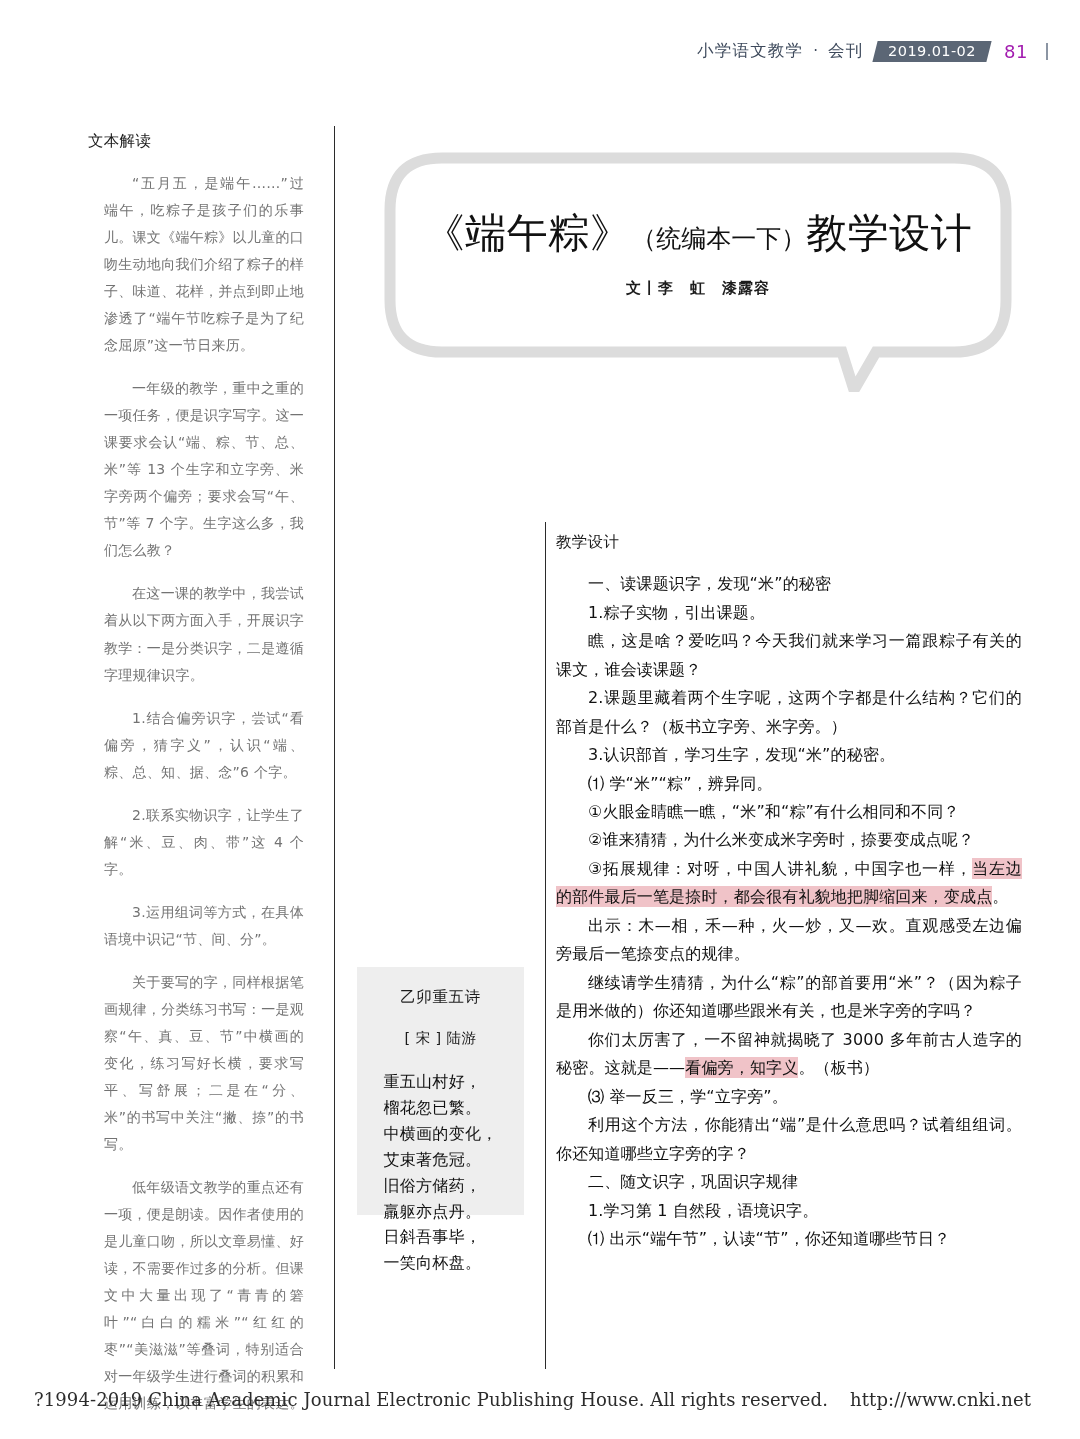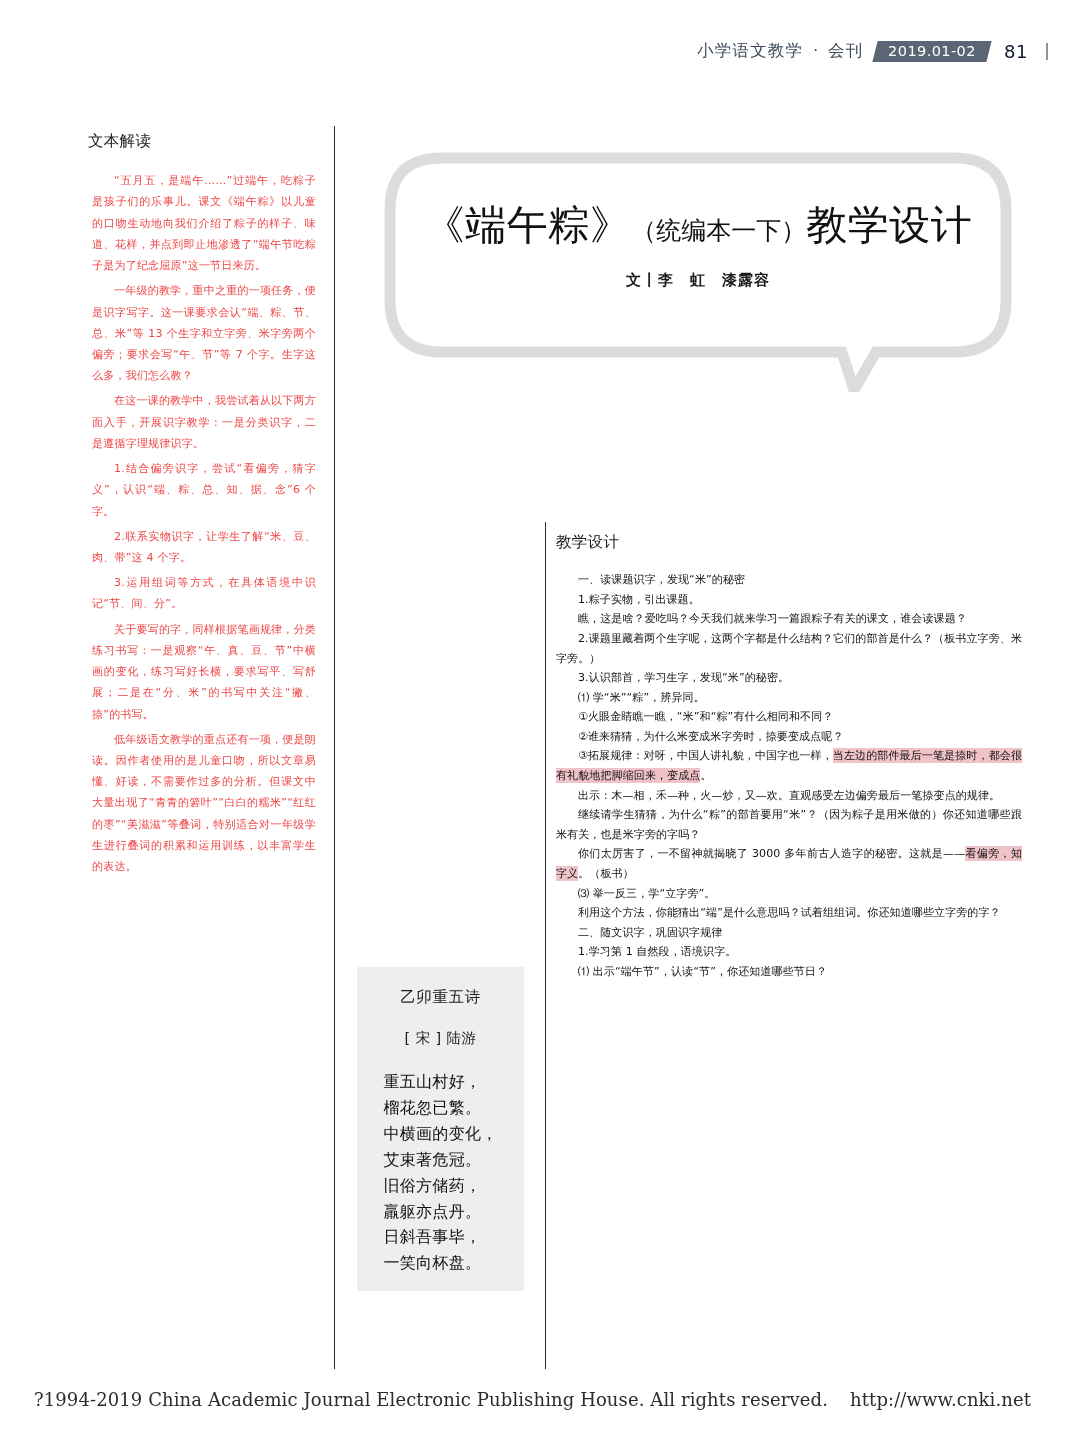--- a/index.html
+++ b/index.html
@@ -52,21 +52,21 @@
     font-size: 14.5px;
     font-family: "DejaVu Sans", "Liberation Sans", sans-serif;
     padding: 2px 13px 3px 13px;
     transform: skewX(-14deg);
     letter-spacing: 0.4px;
     margin: 0 3px;
   }
   .hdr-issue-badge > span { display: inline-block; transform: skewX(14deg); }
   .hdr-page {
     font-size: 18px;
-    color: #0f172a;
+    color: #a21caf;
     margin-left: 3px;
     letter-spacing: 0.5px;
   }
   .hdr-bar {
     display: inline-block;
     width: 2px;
     height: 17px;
     background: #8b95a3;
     margin-left: 9px;
   }
@@ -88,43 +88,43 @@
     width: 232px;
   }
   .sec-label {
     font-size: 15.5px;
     color: #1b1b1b;
     line-height: 1.5;
     margin-bottom: 17px;
     letter-spacing: 0.3px;
   }
   .col-left p {
-    margin: 4px;
-    font-size: 11px;
+    margin: 16px;
+    font-size: 14px;
     line-height: 1.93;
-    color: #ef4444;
+    color: #737373;
     text-align: justify;
     text-justify: inter-ideograph;
     text-indent: 2em;
     letter-spacing: 0.02em;
   }
 
   
   .bubble-wrap {
     position: absolute;
     left: 384px;
     top: 152px;
     width: 628px;
     height: 240px;
   }
   .bubble-svg { position: absolute; left: 0; top: 0; }
   .bubble-content {
     position: absolute;
     left: 0;
-    top: 46px;
+    top: 54px;
     width: 628px;
     text-align: center;
   }
   .bubble-title {
     font-family: "DejaVu Serif", "Liberation Serif", serif;
     font-size: 41px;
     color: #111111;
     white-space: nowrap;
     letter-spacing: 0.5px;
   }
@@ -137,21 +137,21 @@
     letter-spacing: 1px;
     font-weight: bold;
   }
 
   
   .poem-box {
     position: absolute;
     left: 357px;
     top: 967px;
     width: 167px;
-    height: 324px;
+    height: 248px;
     background: #eeeeee;
     text-align: center;
     box-sizing: border-box;
     padding-top: 20px;
   }
   .poem-title {
     font-size: 15.5px;
     color: #1b1b1b;
     letter-spacing: 0.6px;
     margin-bottom: 21px;
@@ -177,21 +177,21 @@
   
   .col-right {
     position: absolute;
     left: 556px;
     top: 531px;
     width: 466px;
   }
   .col-right .sec-label { margin-bottom: 16px; }
   .col-right p {
     margin: 0;
-    font-size: 11px;
+    font-size: 16px;
     line-height: 1.78;
     color: #111111;
     text-align: justify;
     text-justify: inter-ideograph;
     text-indent: 2em;
     letter-spacing: 0.01em;
   }
   mark.hl {
     background: #f0c3c8;
     color: #111111;

